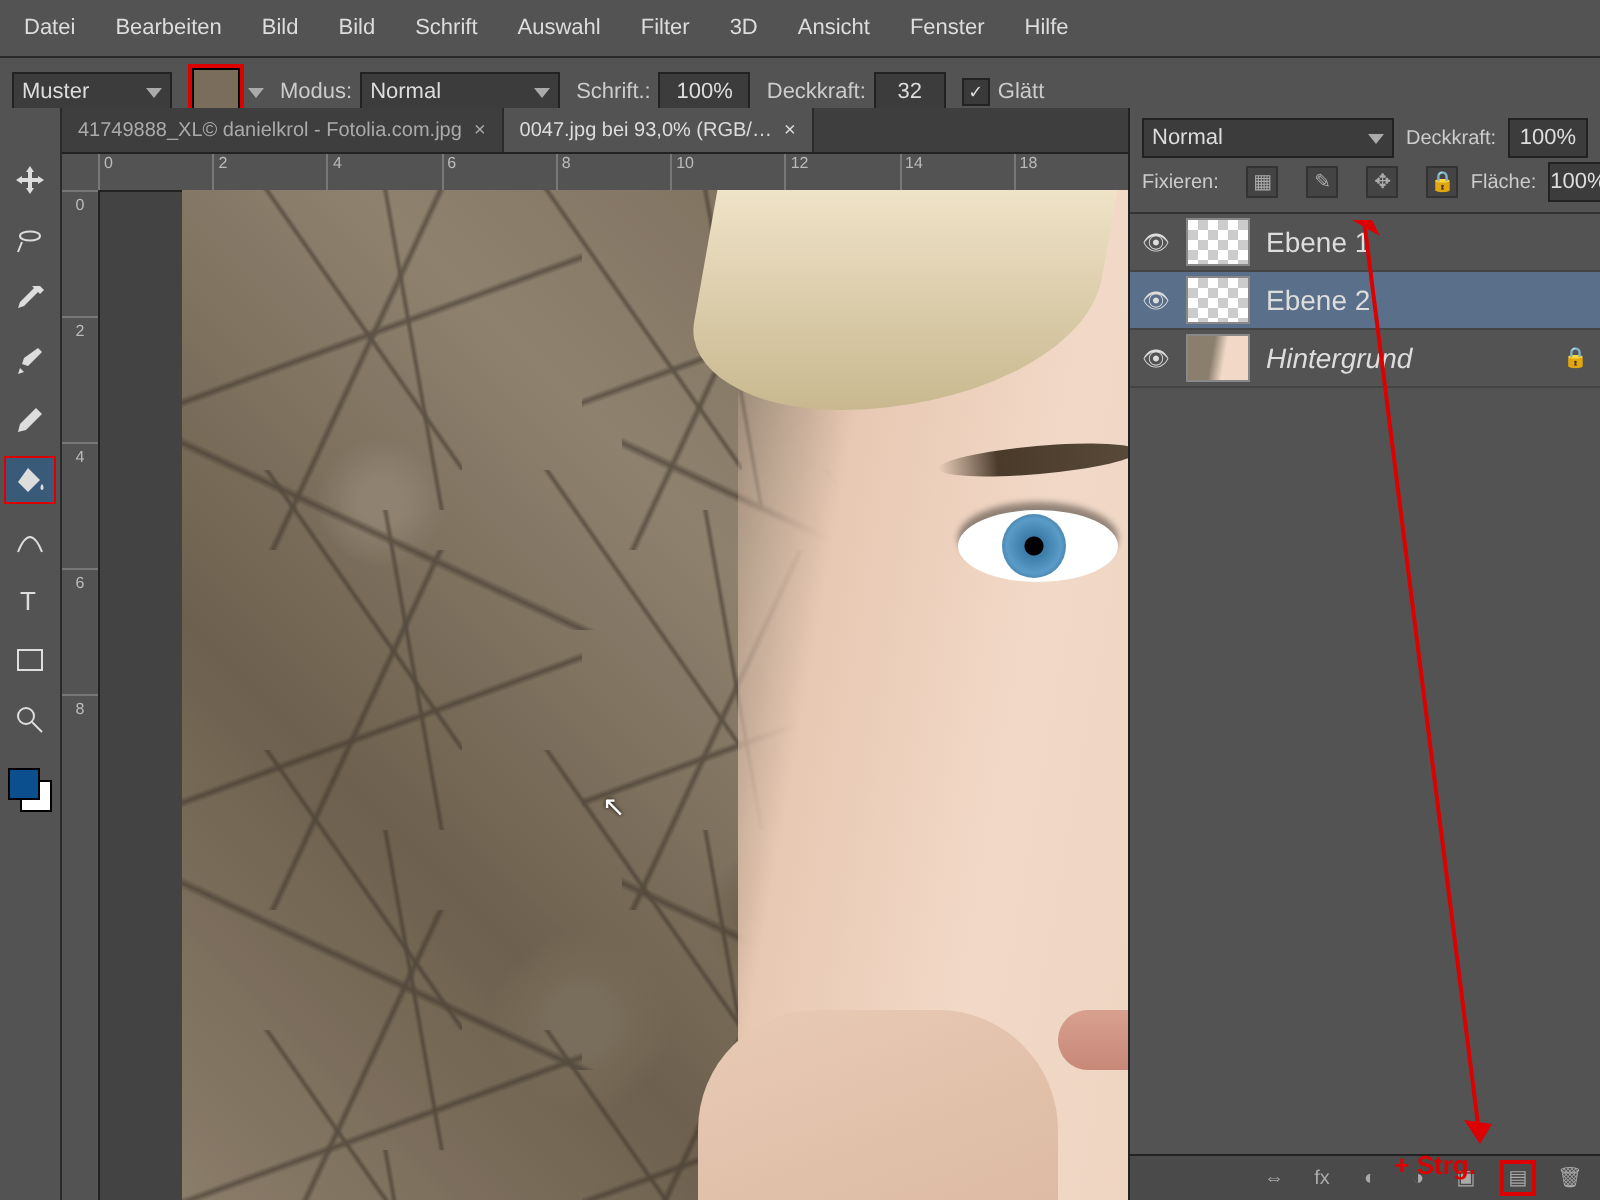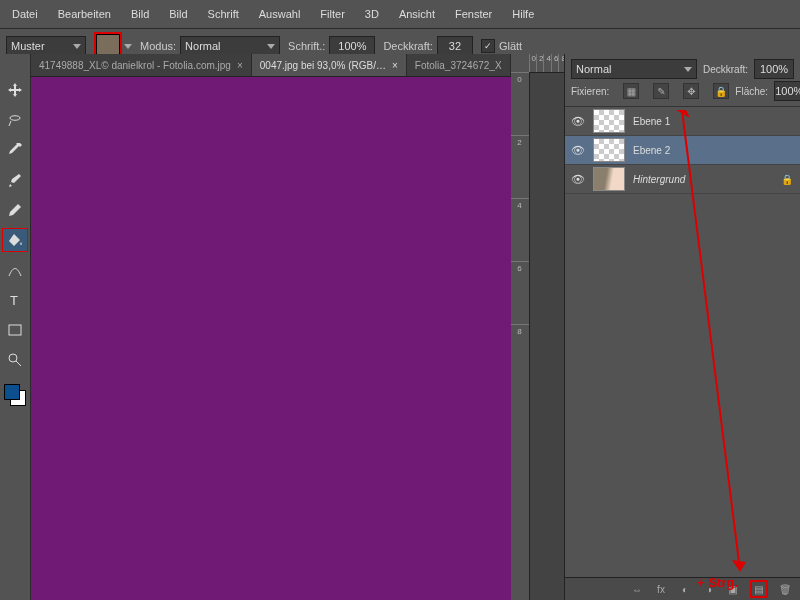--- a/index.html
+++ b/index.html
@@ -17,21 +17,21 @@
 
 .workzone{position:absolute;top:54px;left:0;right:0;bottom:0;display:flex}
 .toolbar{width:30px;background:#535353;border-right:1px solid #2a2a2a;display:flex;flex-direction:column;align-items:center;padding-top:24px;gap:6px}
 .tool{width:24px;height:22px;display:flex;align-items:center;justify-content:center;border:1px solid transparent;color:#ddd}
 .tool.sel{background:#3a5a7a;border:1px solid #d00}
 .tool svg{width:16px;height:16px}
 .fgbg{width:22px;height:22px;position:relative;margin-top:6px}
 .fgbg .bg{position:absolute;right:0;bottom:0;width:14px;height:14px;background:#fff;border:1px solid #000}
 .fgbg .fg{position:absolute;left:0;top:0;width:14px;height:14px;background:#0b4f8f;border:1px solid #000}
 
-.docarea{flex:1;background:#701a75;display:flex;min-width:0}
+.docarea{flex:1;background:#0ea5e9;display:flex;flex-direction:column;min-width:0}
 .tabbar{height:22px;background:#3e3e3e;display:flex;align-items:stretch;border-bottom:1px solid #222}
 .tab{display:flex;align-items:center;padding:0 8px;color:#aaa;border-right:1px solid #2a2a2a;gap:6px;font-size:10px;white-space:nowrap}
 .tab.active{background:#535353;color:#ddd}
 .tab .x{font-size:10px}
 
 .canvaswrap{flex:1;position:relative;background:#434343;overflow:hidden}
 .ruler-h{position:absolute;top:0;left:18px;right:0;height:18px;background:#535353;border-bottom:1px solid #222;display:flex;font-size:8px;color:#bbb}
 .ruler-h div{border-left:1px solid #777;width:60px;padding-left:2px}
 .ruler-v{position:absolute;top:18px;left:0;width:18px;bottom:0;background:#535353;border-right:1px solid #222;display:flex;flex-direction:column;font-size:8px;color:#bbb}
 .ruler-v div{border-top:1px solid #777;height:60px;padding-top:2px;text-align:center}
@@ -69,21 +69,21 @@
 .locks{display:flex;gap:14px;align-items:center;font-size:10px;color:#aaa}
 .lockicon{width:14px;height:14px;display:inline-flex;align-items:center;justify-content:center;border:1px solid #333;background:#444}
 
 .layers{flex:1;overflow:auto}
 .layer{height:28px;display:flex;align-items:center;padding:0 6px;gap:8px;border-bottom:1px solid #444}
 .layer.sel{background:#5a6f8a}
 .vis{width:14px;height:14px;display:flex;align-items:center;justify-content:center;color:#ddd}
 .thumb{width:30px;height:22px;border:1px solid #888;background:#fff;flex-shrink:0}
 .thumb.checker{background:repeating-conic-gradient(#ccc 0 25%,#fff 0 50%) 0 0/10px 10px}
 .thumb.face-t{background:linear-gradient(100deg,#8a7e6c 40%,#f2d9c7 60%)}
-.lname{color:#ddd;font-size:10px;flex:1}
+.lname{color:#ddd;font-size:14px;flex:1}
 .lname.ital{font-style:italic}
 .locktag{color:#aaa;font-size:10px}
 
 .layerfoot{height:22px;background:#4a4a4a;border-top:1px solid #222;display:flex;align-items:center;justify-content:flex-end;gap:10px;padding:0 8px;color:#aaa;font-size:10px}
 .foot-icon{width:14px;height:14px;display:flex;align-items:center;justify-content:center}
 .newlayer{border:2px solid #d00}
 
 .arrow-svg{position:absolute;top:110px;right:48px;width:180px;height:480px;pointer-events:none;z-index:50}
 .strg{position:absolute;bottom:10px;right:62px;color:#d00;font-size:13px;font-weight:bold;z-index:51}
 </style>
@@ -202,23 +202,20 @@
   <div class="docarea">
     <div class="tabbar">
       <div class="tab">
           <span>41749888_XL© danielkrol - Fotolia.com.jpg</span>
           <span class="x">×</span>
         </div>
       <div class="tab active">
           <span>0047.jpg bei 93,0% (RGB/…</span>
           <span class="x">×</span>
         </div>
-      <div class="tab">
-          <span>Fotolia_3724672_X</span>
-        </div>
     </div>
     <div class="canvaswrap">
       <div class="rcorner"></div>
       <div class="ruler-h">
         <div>0</div>
           <div>2</div>
           <div>4</div>
           <div>6</div>
           <div>8</div>
           <div>10</div>

